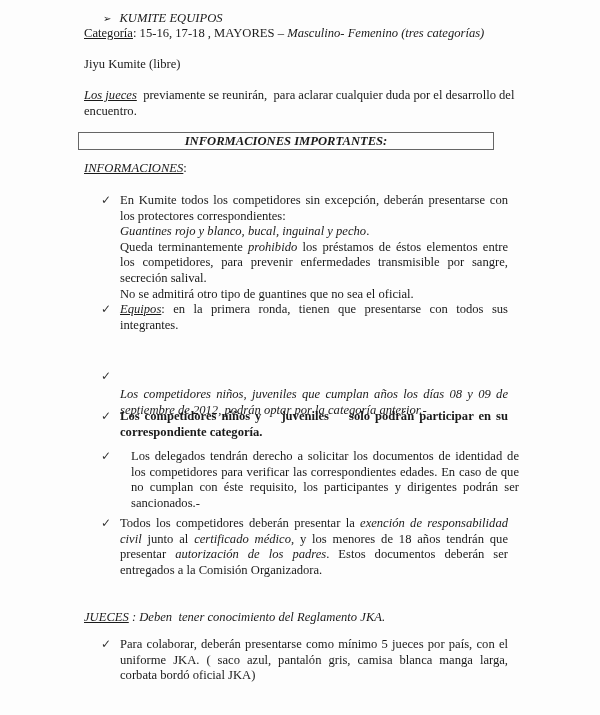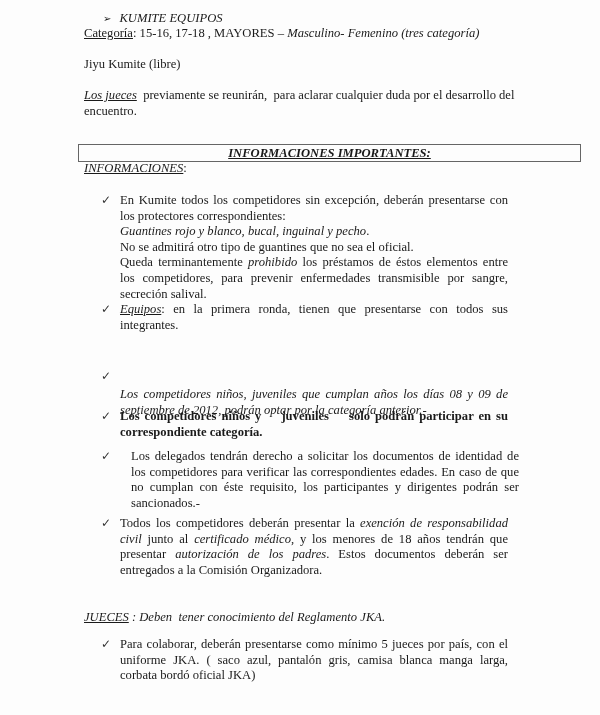--- a/index.html
+++ b/index.html
@@ -17,57 +17,57 @@
     .b { font-weight: normal; margin-top: 32px; }
     .u { text-decoration: underline; }
     .bi { font-weight: normal; font-style: italic; }
     .check {
       position: absolute; left: 101px; width: 12px; font-size: 12px;
       font-family: "DejaVu Sans", sans-serif; color: #333;
     }
     .item { position: absolute; left: 120px; width: 388px; text-align: justify; }
     .item p { margin: 0; }
     .box {
-      position: absolute; left: 78px; top: 144px; width: 503px; height: 18px;
+      position: absolute; left: 78px; top: 132px; width: 416px; height: 18px;
       border: 1px solid #666; box-sizing: border-box;
-      text-align: center; font-weight: bold; font-style: italic; line-height: 17px; text-decoration: underline;
+      text-align: center; font-weight: bold; font-style: italic; line-height: 17px;
     }
     .arrow { font-family: "DejaVu Sans", sans-serif; font-size: 10px; margin-right: 8px; }
   </style>
 </head>
 <body>
 
 <div class="page">
 
   <div class="abs" style="left:103px; top:11px;">
     <span class="arrow">➢</span><span class="bi">KUMITE EQUIPOS</span>
   </div>
   <div class="abs" style="left:84px; top:26px; white-space:nowrap;">
-    <span class="b u">Categoría</span><span class="b">: 15-16, 17-18 , MAYORES – </span><span class="bi">Masculino- Femenino (tres categoría)</span>
+    <span class="b u">Categoría</span><span class="b">: 15-16, 17-18 , MAYORES – </span><span class="bi">Masculino- Femenino (tres categorías)</span>
   </div>
 
   <div class="abs" style="left:84px; top:57px;">Jiyu Kumite (libre)</div>
 
   <div class="abs" style="left:84px; top:88px; width:430px; white-space:pre;"><span class="bi u">Los jueces</span><span>  previamente se reunirán,  para aclarar cualquier duda por el desarrollo del</span></div>
   <div class="abs" style="left:84px; top:104px;">encuentro.</div>
 
   <div class="box">
     <span>INFORMACIONES IMPORTANTES:</span>
   </div>
 
   <div class="abs" style="left:84px; top:161px;">
     <span class="bi u">INFORMACIONES</span><span>:</span>
   </div>
 
   <span class="check" style="top:193px;">✓</span>
   <div class="item" style="top:193px;">
     <p>En Kumite todos los competidores sin excepción, deberán presentarse con los protectores correspondientes:</p>
     <p><span class="bi">Guantines rojo y blanco, bucal, inguinal y pecho</span><span>.</span></p>
+    <p><span>Queda terminantemente </span><span class="bi">prohibido</span><span> los préstamos de éstos elementos entre los competidores, para prevenir enfermedades transmisible por sangre, secreción salival.</span></p>
     <p>No se admitirá otro tipo de guantines  que no sea el oficial.</p>
-    <p><span>Queda terminantemente </span><span class="bi">prohibido</span><span> los préstamos de éstos elementos entre los competidores, para prevenir enfermedades transmisible por sangre, secreción salival.</span></p>
   </div>
 
   <span class="check" style="top:302px;">✓</span>
   <div class="item" style="top:302px;">
     <p><span class="bi u">Equipos</span><span>: en la primera ronda,  tienen que presentarse con todos sus integrantes.</span></p>
   </div>
 
   <span class="check" style="top:369px;">✓</span>
   <div class="item bi" style="top:369px;margin-top:18px;">Los competidores niños, juveniles que cumplan años los días 08 y 09 de septiembre de 2012, podrán optar por la categoría anterior.-</div>
 

